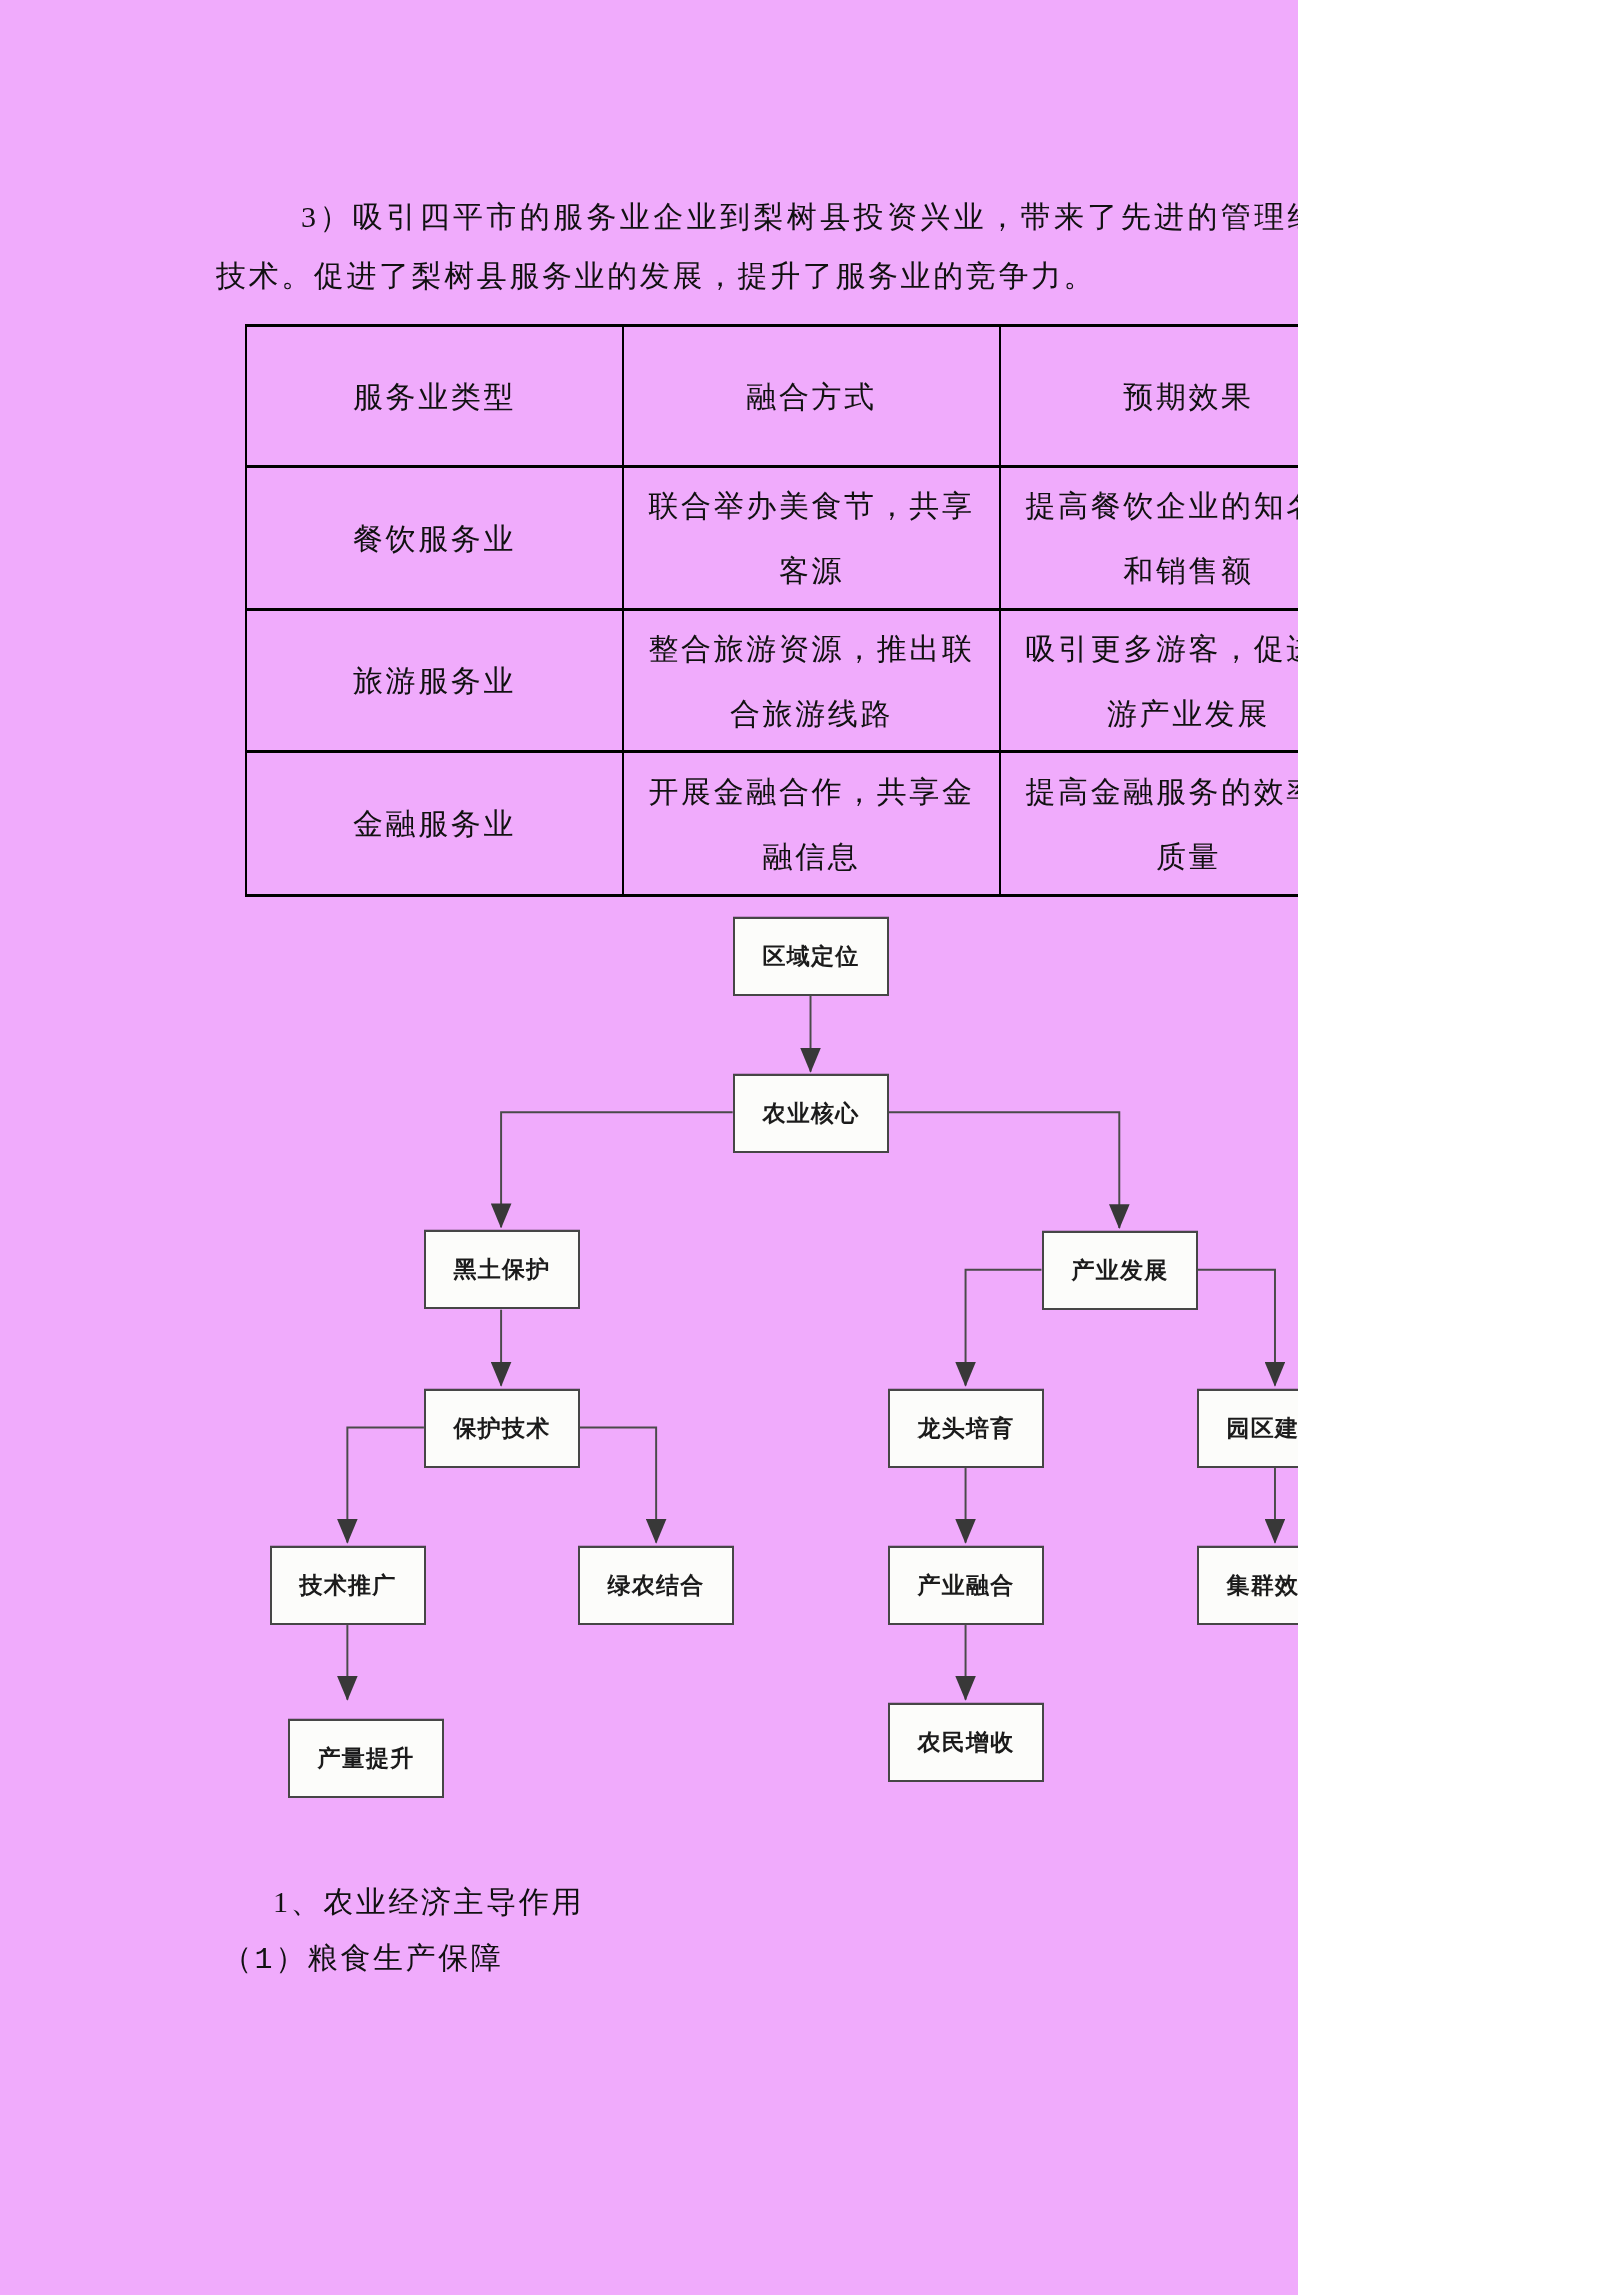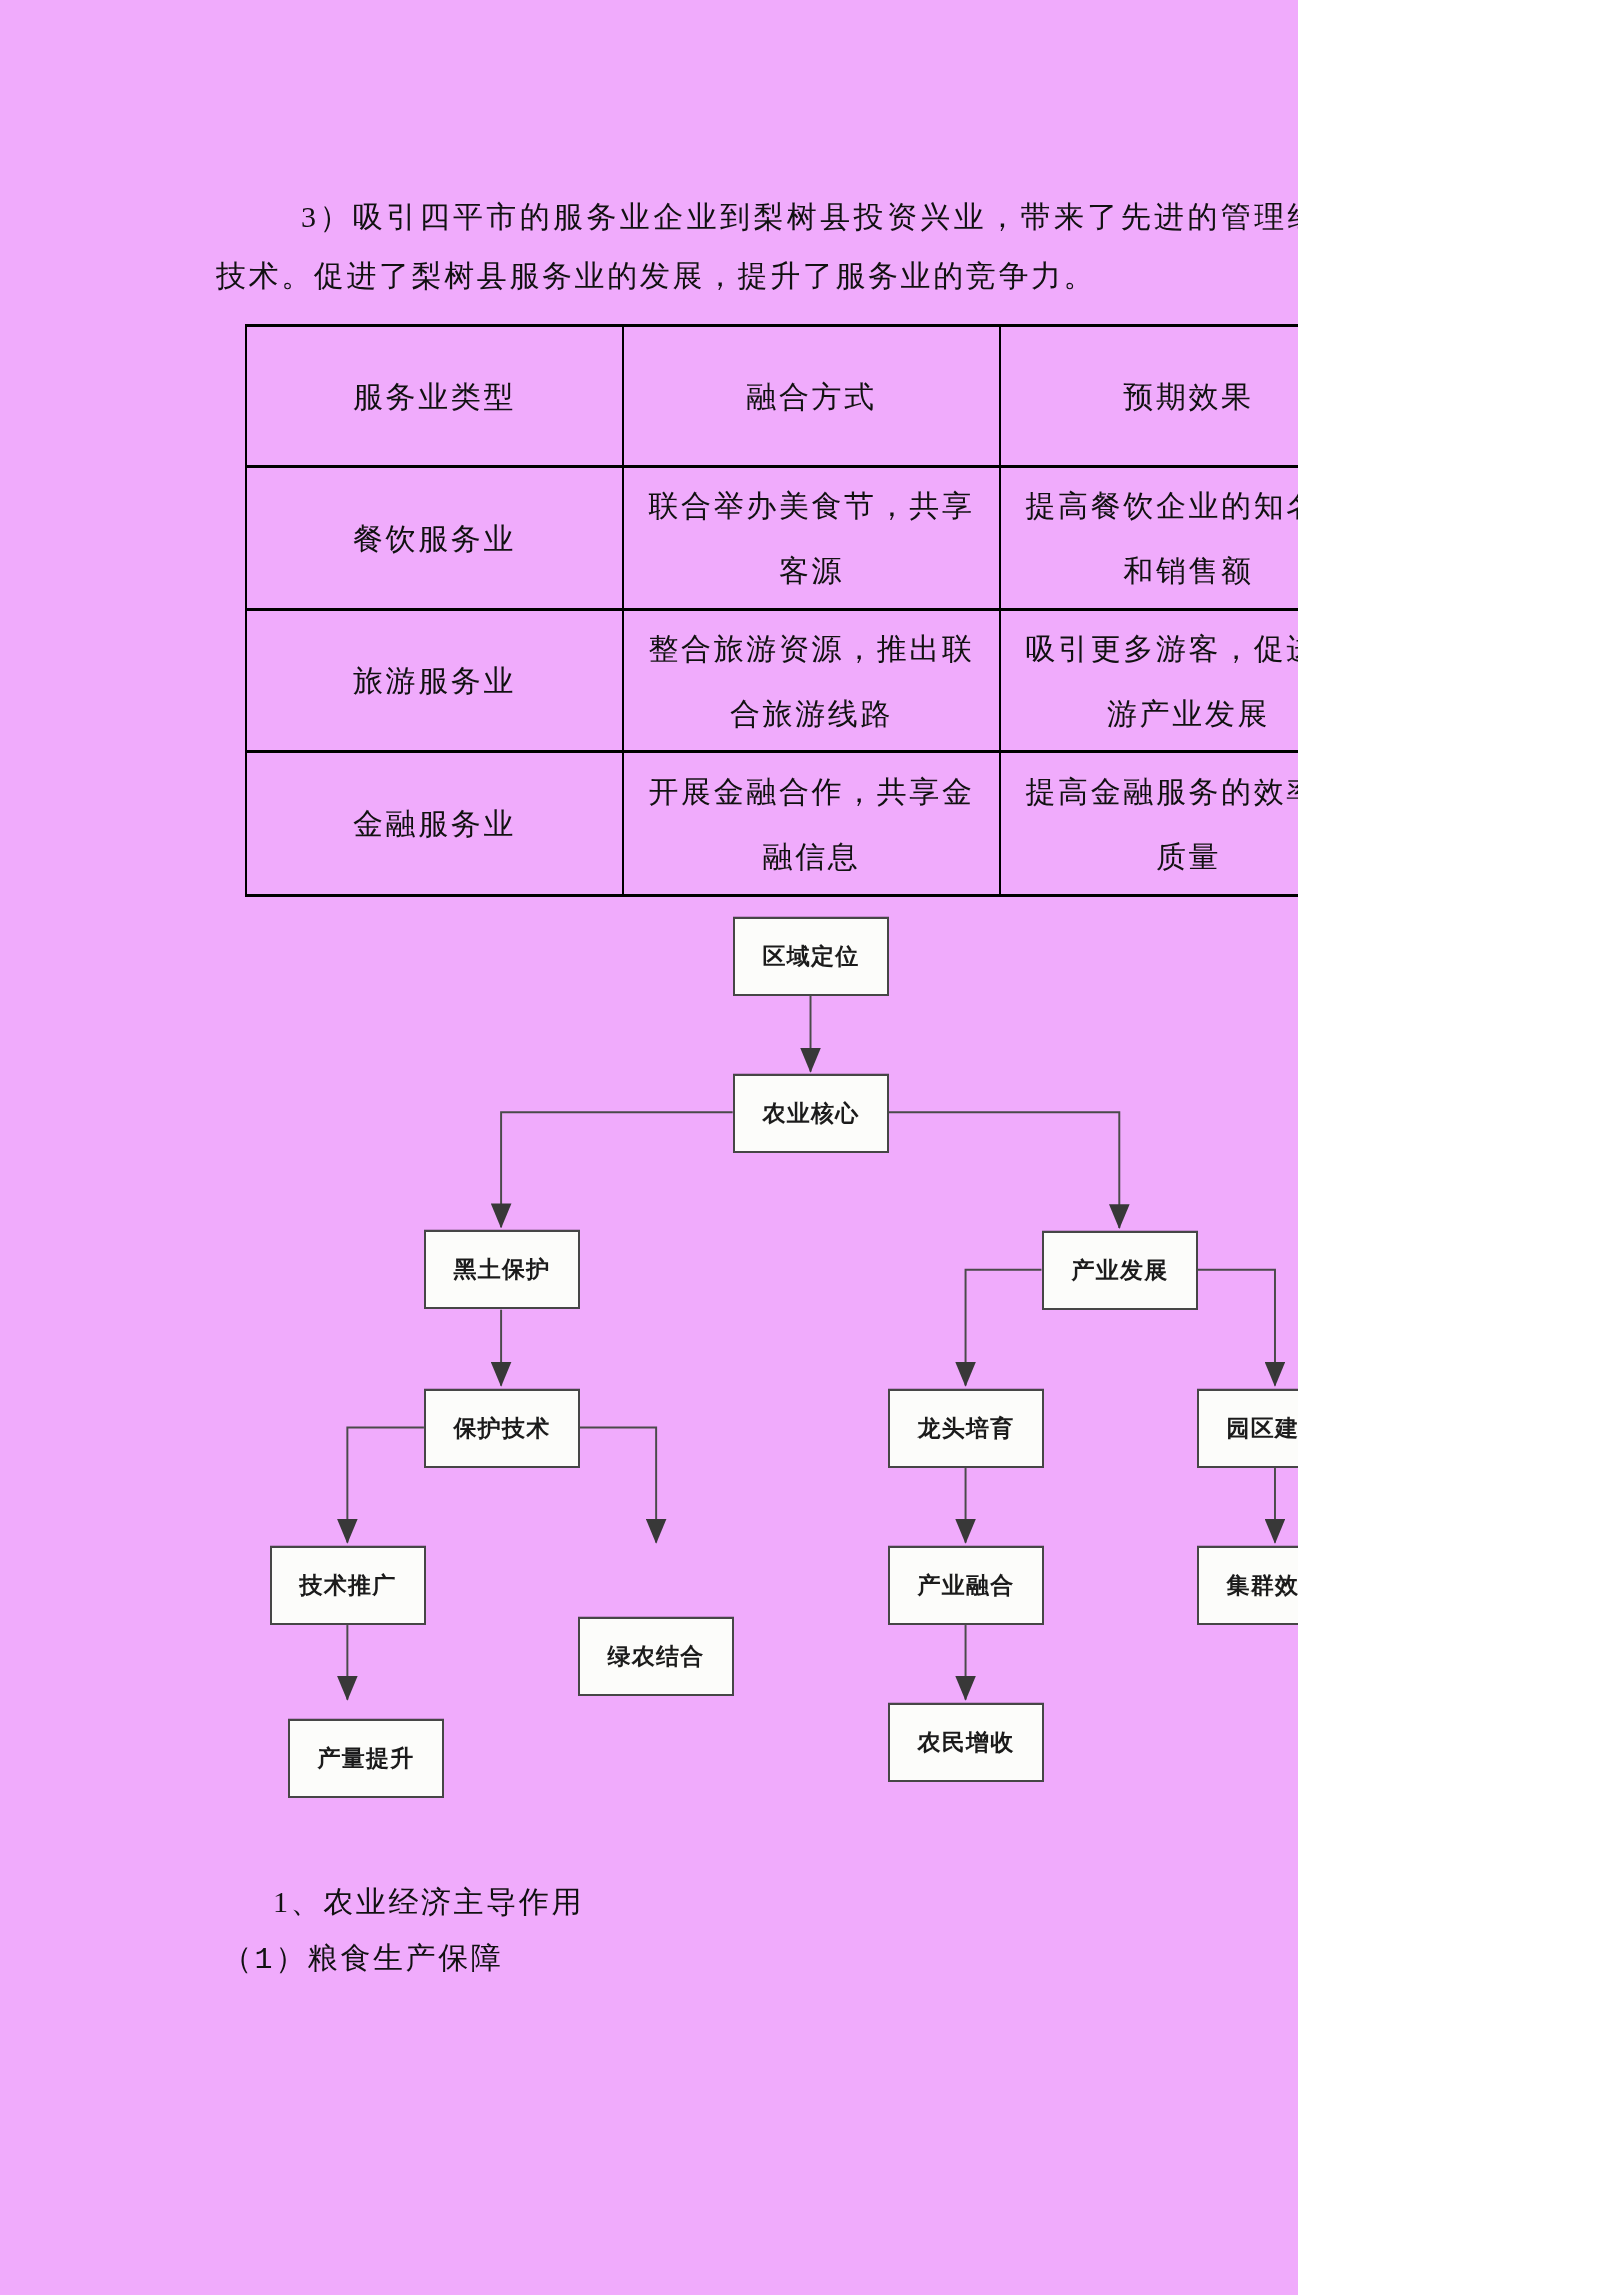--- a/index.html
+++ b/index.html
@@ -158,21 +158,21 @@
   </svg>
 
   <div class="fc-node" style="left:733px; top:917px;">区域定位</div>
   <div class="fc-node" style="left:733px; top:1074px;">农业核心</div>
   <div class="fc-node" style="left:424px; top:1230px;">黑土保护</div>
   <div class="fc-node" style="left:1042px; top:1231px;">产业发展</div>
   <div class="fc-node" style="left:424px; top:1389px;">保护技术</div>
   <div class="fc-node" style="left:888px; top:1389px;">龙头培育</div>
   <div class="fc-node" style="left:1197px; top:1389px;">园区建设</div>
   <div class="fc-node" style="left:270px; top:1546px;">技术推广</div>
-  <div class="fc-node" style="left:578px; top:1617px;">绿农结合</div>
+  <div class="fc-node" style="left:578px; top:1546px;">绿农结合</div>
   <div class="fc-node" style="left:888px; top:1546px;">产业融合</div>
   <div class="fc-node" style="left:1197px; top:1546px;">集群效应</div>
   <div class="fc-node" style="left:288px; top:1703px;margin-top:16px;">产量提升</div>
   <div class="fc-node" style="left:888px; top:1703px;">农民增收</div>
 
   <p id="sub1">1、农业经济主导作用</p>
   <p id="sub2">（1）粮食生产保障</p>
 
 </div>
 

